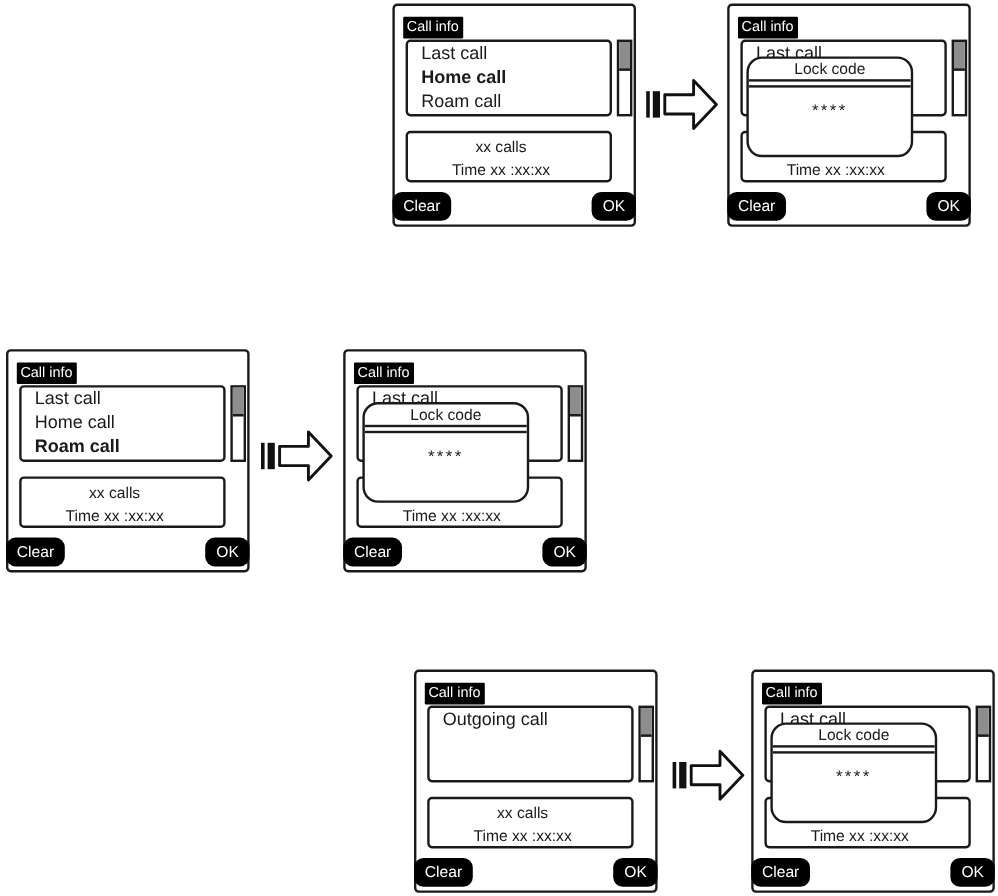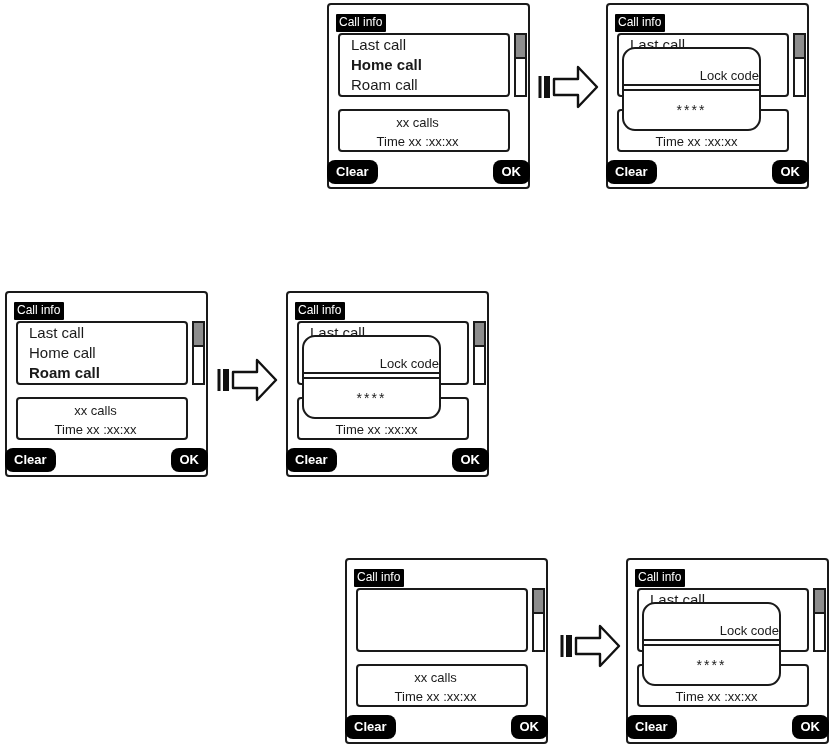--- a/index.html
+++ b/index.html
@@ -40,32 +40,32 @@
     border:2px solid var(--ink);background:var(--screen-bg);
   }
   .thumb{width:100%;height:24px;background:var(--scroll-thumb);border-bottom:2px solid var(--ink);}
   .infobox{
     position:absolute;left:9px;top:104px;width:172px;height:43px;
     border:2px solid var(--ink);border-radius:4px;background:var(--screen-bg);
     text-align:center;padding:2px 13px 0 0;font-size:13px;line-height:19px;white-space:nowrap;
   }
   .softkey{
     position:absolute;bottom:3px;background:var(--highlight-bg);color:var(--highlight-text);
-    font-size:13px;font-weight:bold;line-height:17px;padding:3px 9px 4px 9px;border-radius:8px;
+    font-size:13px;font-weight:normal;line-height:17px;padding:3px 9px 4px 9px;border-radius:8px;
     border:none;white-space:nowrap;margin-top:31px;
   }
   .softkey.left{left:-2px;}
   .softkey.right{right:-2px;text-align:right;}
 
   .popup{
     position:absolute;left:14px;top:42px;width:139px;height:84px;z-index:5;
     background:var(--screen-bg);border:2px solid var(--ink);border-radius:13px;overflow:hidden;
   }
   .popup-title{
-    text-align:right;font-size:13px;line-height:17px;padding-top:18px;
+    text-align:center;font-size:13px;line-height:17px;padding-top:0;
     border-bottom:2px solid var(--ink);
   }
   .popup-band{height:5px;border-bottom:2px solid var(--ink);}
   .popup-code{
     display:block;width:100%;text-align:center;margin-top:11px;font-size:14px;letter-spacing:2px;
     border:none;background:transparent;font-family:"Liberation Sans",sans-serif;color:var(--ink);
   }
   .arrow{position:absolute;width:62px;height:54px;}
   .a0{left:538px;top:60px;}
   .a1{left:217px;top:353px;}
@@ -162,20 +162,21 @@
       <div class="popup-band"></div>
       <div class="popup-code">****</div>
     </div>
     <button class="softkey left">Clear</button>
     <button class="softkey right">OK</button>
   </div>
 
   <div class="screen s4">
     <div class="hdr">Call info</div>
     <div class="listbox">
+      <div class="item">Outgoing call</div>
     </div>
     <div class="scrollbar">
       <div class="thumb"></div>
     </div>
     <div class="infobox">
       <div>xx calls</div>
       <div>Time xx :xx:xx</div>
     </div>
     <button class="softkey left">Clear</button>
     <button class="softkey right">OK</button>

